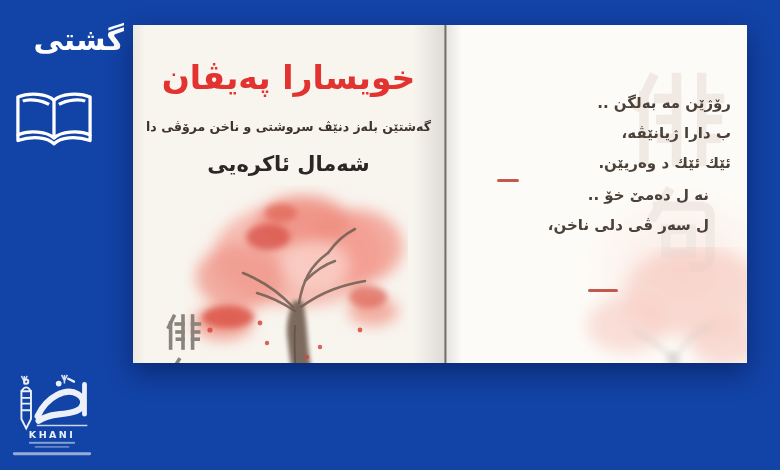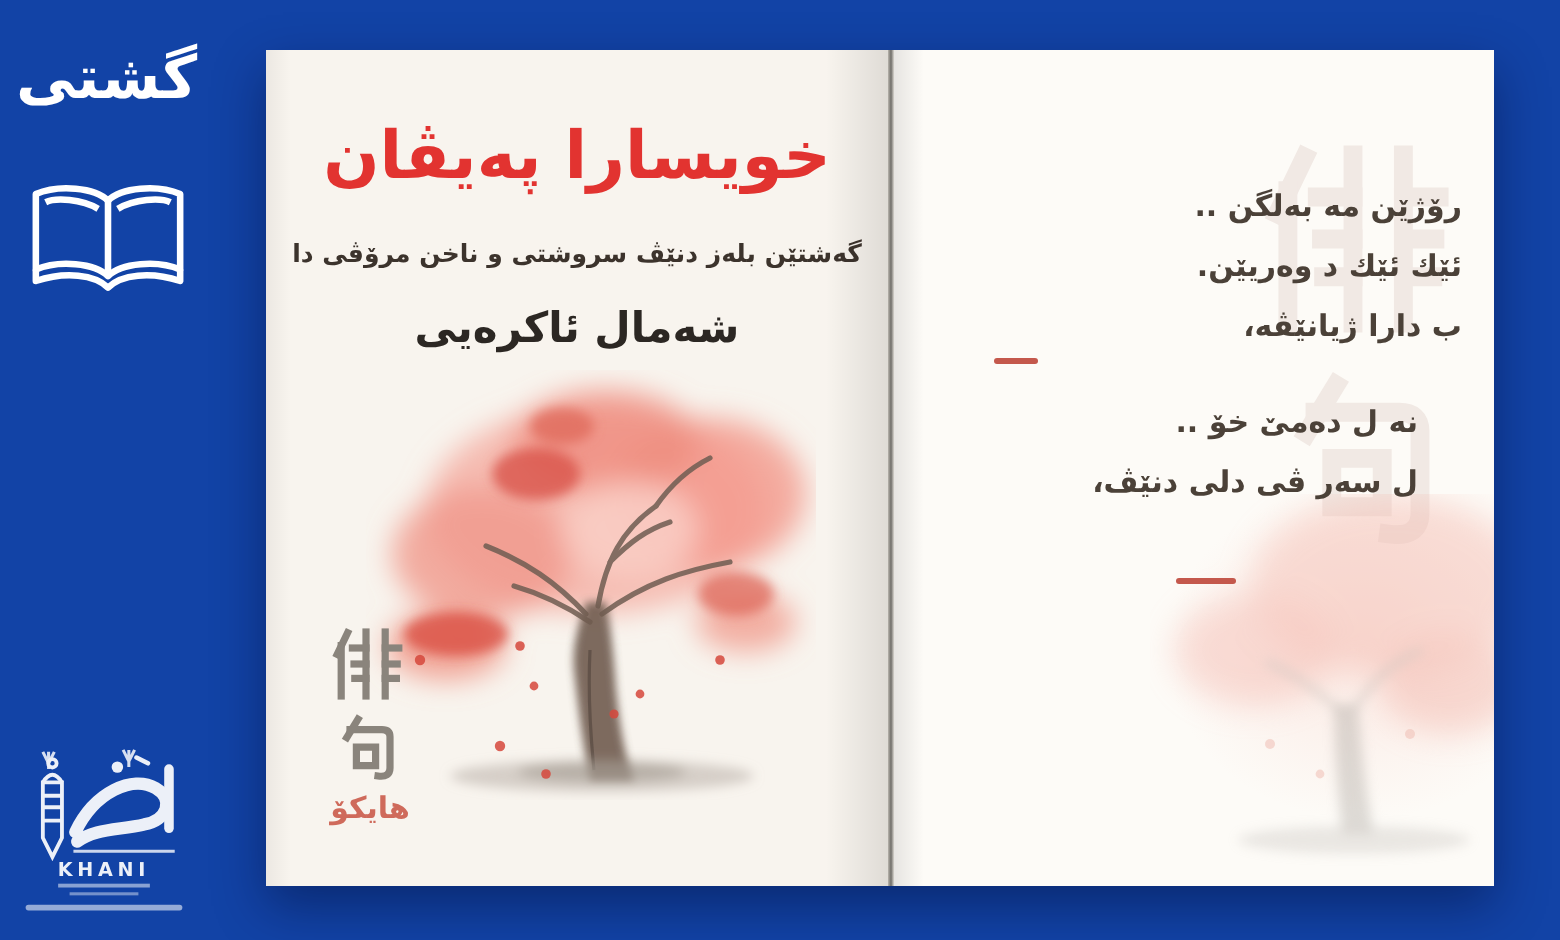--- a/index.html
+++ b/index.html
@@ -1,27 +1,27 @@
 <!DOCTYPE html>
 <html lang="en"><head>
 <meta charset="utf-8">
 <style>
   html,body{margin:0;padding:0;}
   body{width:780px;height:470px;overflow:hidden;font-family:"DejaVu Sans",sans-serif;}
   .stage{position:absolute;inset:0;width:780px;height:470px;background:#1243a6;}
 
   
-  .category{position:absolute;left:8px;top:22px;width:100px;text-align:left;
+  .category{position:absolute;left:24px;top:22px;width:100px;text-align:right;
     color:#ffffff;font-size:30px;font-weight:bold;letter-spacing:0px;}
   .book-icon{position:absolute;left:13px;top:88px;width:82px;height:64px;color:#ffffff;}
   .brand-logo{position:absolute;left:9px;top:370px;width:86px;height:94px;color:#ffffff;opacity:.92;}
   .brand-logo text{font-family:"DejaVu Sans",sans-serif;}
 
   
-  .spread{position:absolute;left:133px;top:25px;width:614px;height:418px;
+  .spread{position:absolute;left:133px;top:25px;width:614px;height:338px;
     box-shadow:0 10px 24px rgba(0,12,50,.45);display:flex;}
   .page{position:relative;height:100%;overflow:hidden;}
   .page-cover{width:311px;background:#f8f4ee;}
   .page-cover::after{content:"";position:absolute;inset:0;
     background:linear-gradient(90deg,rgba(0,0,0,.05) 0,transparent 4%,transparent 90%,rgba(0,0,0,.10) 100%);pointer-events:none;}
   .spine{width:3px;background:linear-gradient(90deg,#b9b5ae,#6f6d68,#d9d6cf);}
   .page-poem{width:300px;background:#fdfbf7;}
   .page-poem::before{content:"";position:absolute;inset:0;
     background:linear-gradient(90deg,rgba(0,0,0,.09) 0,transparent 5%),
     radial-gradient(140px 120px at 78% 72%, rgba(244,180,168,.25), transparent 70%);pointer-events:none;}
@@ -41,21 +41,21 @@
   
   .cover-tree{position:absolute;left:50px;top:160px;width:225px;height:215px;}
 
   
   .watermark{position:absolute;color:#f1e9e4;z-index:0;}
   .wm-1{right:18px;top:42px;width:105px;height:105px;}
   .wm-2{right:16px;top:158px;width:105px;height:105px;}
   .stanza{position:absolute;z-index:2;text-align:right;font-size:15px;font-weight:bold;
     color:#4b4138;line-height:30px;white-space:nowrap;}
   .stanza-1{top:63px;right:16px;}
-  .stanza-2{top:171px;right:38px;}
+  .stanza-2{top:155px;right:38px;}
   .stanza-3{top:276px;right:38px;}
   .dash{position:absolute;height:2.5px;background:#c4584c;z-index:2;border-radius:2px;}
   .dash-1{left:50px;top:154px;width:22px;}
   .dash-2{left:141px;top:264px;width:30px;}
   .poem-tree{position:absolute;right:-6px;top:222px;width:178px;height:200px;z-index:1;opacity:.5;}
 </style>
 </head>
 <body>
 
 <svg width="0" height="0" style="position:absolute" aria-hidden="true">
@@ -236,27 +236,27 @@
         </g>
         <g fill="#e8a093" opacity=".7">
           <circle cx="60" cy="125" r="2.5"></circle>
             <circle cx="130" cy="120" r="2.5"></circle>
             <circle cx="85" cy="140" r="2.2"></circle>
         </g>
       </svg>
 
       <div class="stanza stanza-1" dir="rtl">
         <div class="pline">رۆژێن مە بەلگن ..</div>
+        <div class="pline">ب دارا ژيانێڤە،</div>
         <div class="pline">ئێك ئێك د وەريێن.</div>
-        <div class="pline">ب دارا ژيانێڤە،</div>
       </div>
       <div class="dash dash-1"></div>
 
       <div class="stanza stanza-2" dir="rtl">
         <div class="pline">نە ل دەمێ خۆ ..</div>
-        <div class="pline">ل سەر ڤی دلی دنێڤ،</div>
+        <div class="pline">ل سەر ڤی دلی ناخن،</div>
       </div>
       <div class="dash dash-2"></div>
 
 
     </div>
   </div>
 </div>
 
 </body></html>

